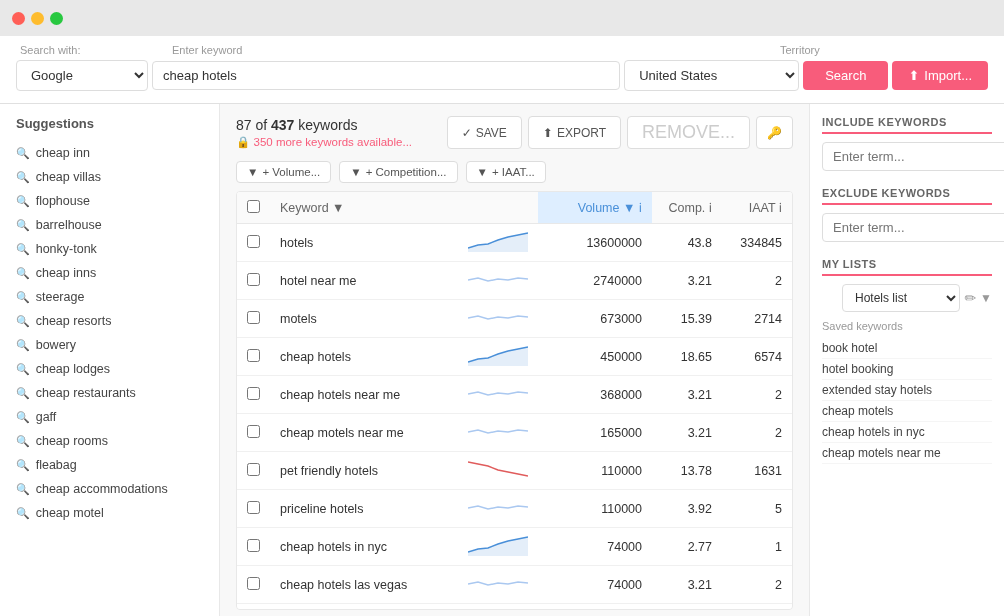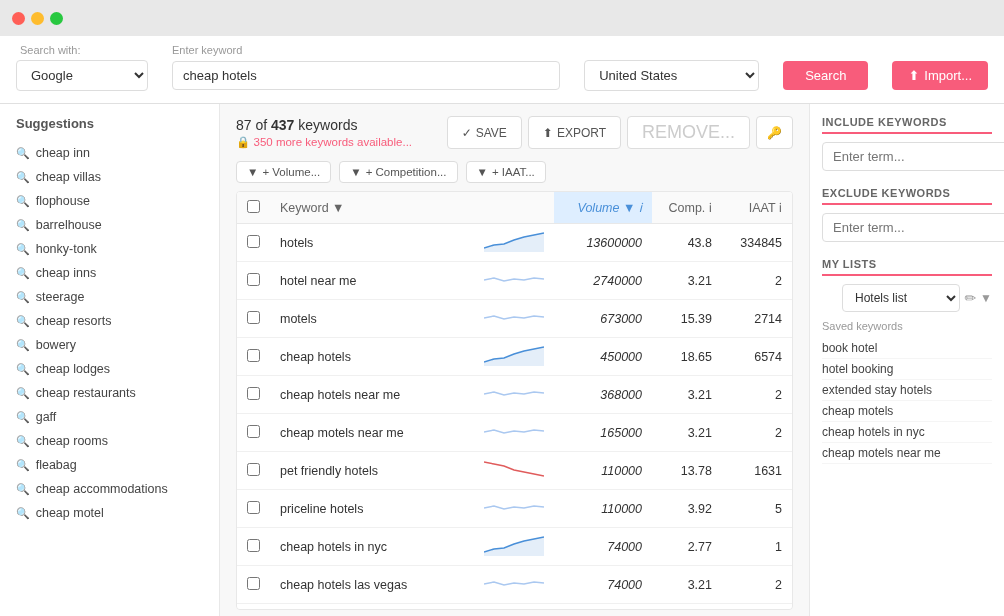--- a/index.html
+++ b/index.html
@@ -12,21 +12,21 @@
     .titlebar-btn.yellow { background: #febc2e; }
     .titlebar-btn.green { background: #28c840; }
 
     
     .topbar { background: #fff; padding: 8px 16px 12px; border-bottom: 1px solid #e0e0e0; }
     .topbar-labels { display: flex; gap: 0; font-size: 11px; color: #999; margin-bottom: 4px; }
     .topbar-labels span { padding: 0 4px; }
     .topbar-labels .search-with-label { width: 140px; }
     .topbar-labels .keyword-label { flex: 1; }
     .topbar-labels .territory-label { width: 200px; }
-    .topbar-controls { display: flex; align-items: center; gap: 24px; }
+    .topbar-controls { display: flex; align-items: center; gap: 4px; }
     .topbar-controls .search-with { width: 132px; }
     .topbar-controls .keyword-input { flex: 1; }
     .topbar-controls .territory-select { width: 175px; }
 
     select, input[type="text"] {
       border: 1px solid #ddd;
       border-radius: 4px;
       padding: 6px 10px;
       font-size: 13px;
       background: #fff;
@@ -87,21 +87,21 @@
 
     
     .table-wrapper { flex: 1; overflow-y: auto; background: #fff; border-radius: 4px; border: 1px solid #e8e8e8; }
     table { width: 100%; border-collapse: collapse; font-size: 12.5px; }
     thead th { background: #fafafa; border-bottom: 1px solid #e8e8e8; padding: 7px 10px; text-align: left; color: #666; font-weight: 500; white-space: nowrap; position: sticky; top: 0; z-index: 1; }
     thead th.volume-col { background: #e8f2ff; color: #4a90d9; }
     tbody tr { border-bottom: 1px solid #f0f0f0; }
     tbody td { padding: 6px 10px; color: #333; }
     .keyword-col { min-width: 180px; }
     .trend-col { width: 70px; }
-    .volume-col { width: 98px; text-align: right; font-style: italic; }
+    .volume-col { width: 114px; text-align: right; }
     .comp-col { width: 70px; text-align: right; }
     .iaat-col { width: 70px; text-align: right; }
     .checkbox-col { width: 28px; }
     input[type="checkbox"] { cursor: pointer; }
 
     
     .sparkline { width: 60px; height: 22px; }
 
     
     .right-panel { width: 195px; background: #fff; border-left: 1px solid #e8e8e8; padding: 12px; overflow-y: auto; flex-shrink: 0; }
@@ -129,20 +129,21 @@
 <div class="titlebar">
   <button class="titlebar-btn red"></button>
   <button class="titlebar-btn yellow"></button>
   <button class="titlebar-btn green"></button>
 </div>
 
 <div class="topbar">
   <div class="topbar-labels">
     <span class="search-with-label">Search with:</span>
     <span class="keyword-label" style="padding-left:16px;">Enter keyword</span>
+    <span class="territory-label" style="width:220px; padding-left:12px;">Territory</span>
   </div>
   <div class="topbar-controls">
     <select class="search-with">
       <option>Google</option>
       <option>Bing</option>
     </select>
     <input type="text" class="keyword-input" value="cheap hotels" style="">
     <select class="territory-select">
       <option>United States</option>
       <option>United Kingdom</option>

